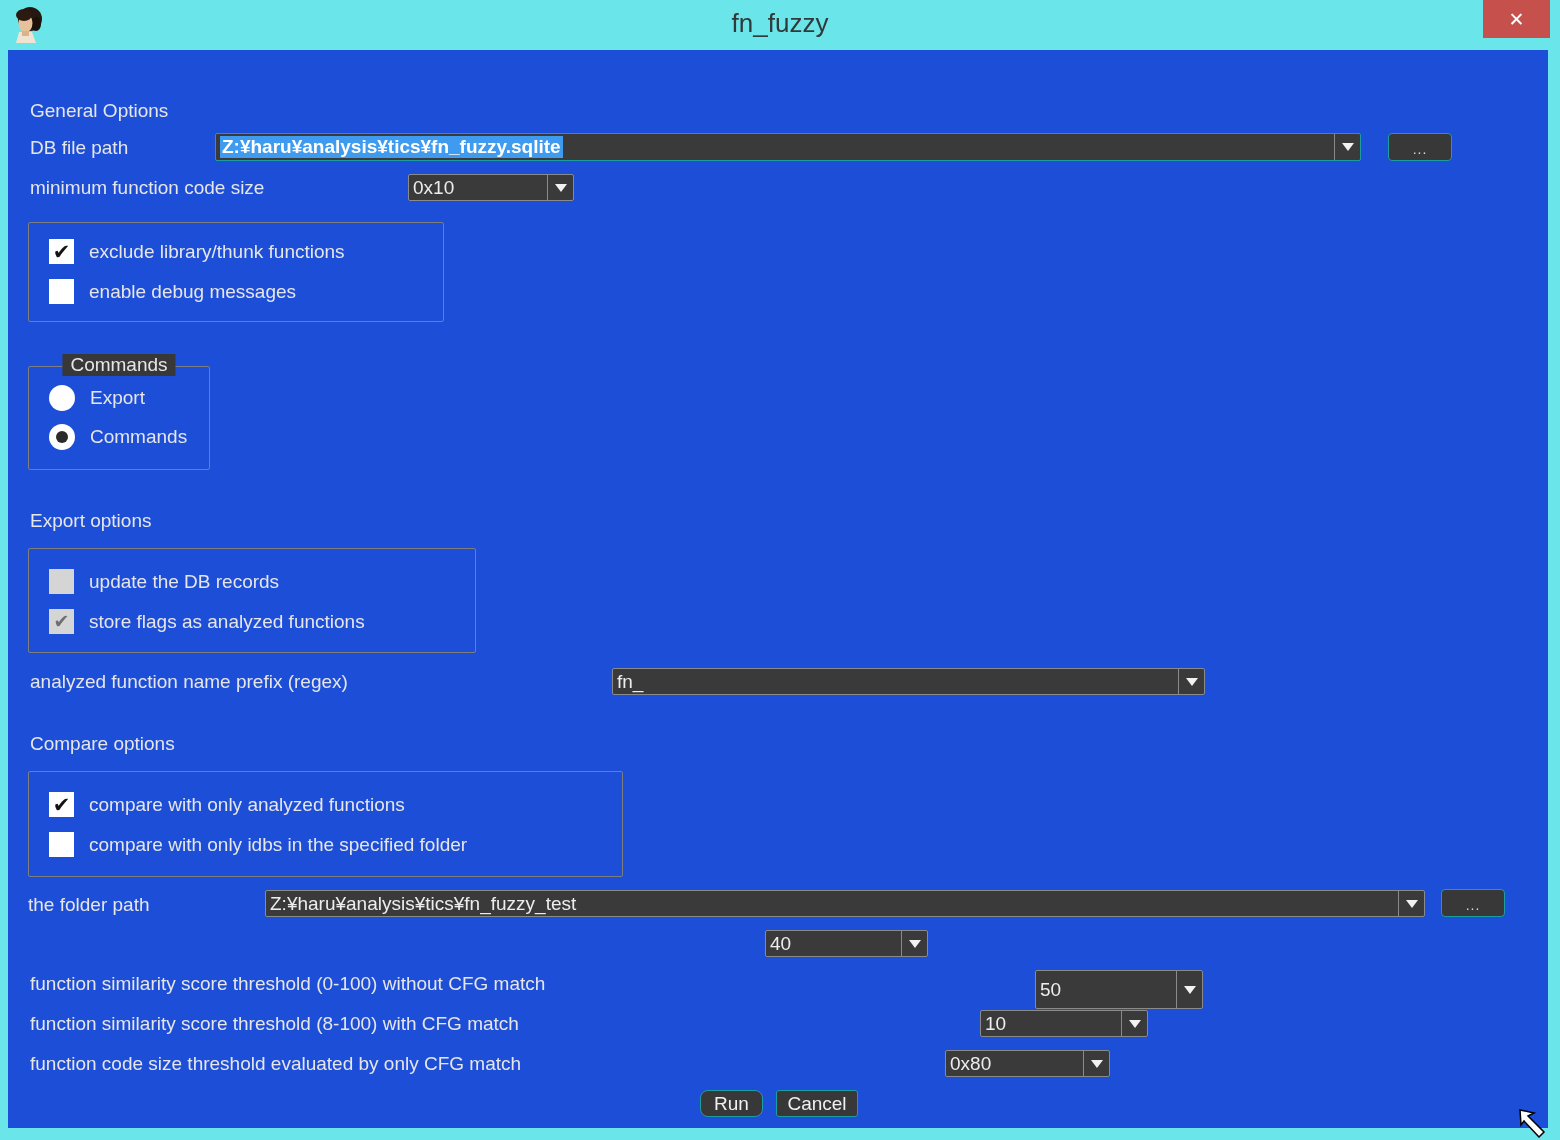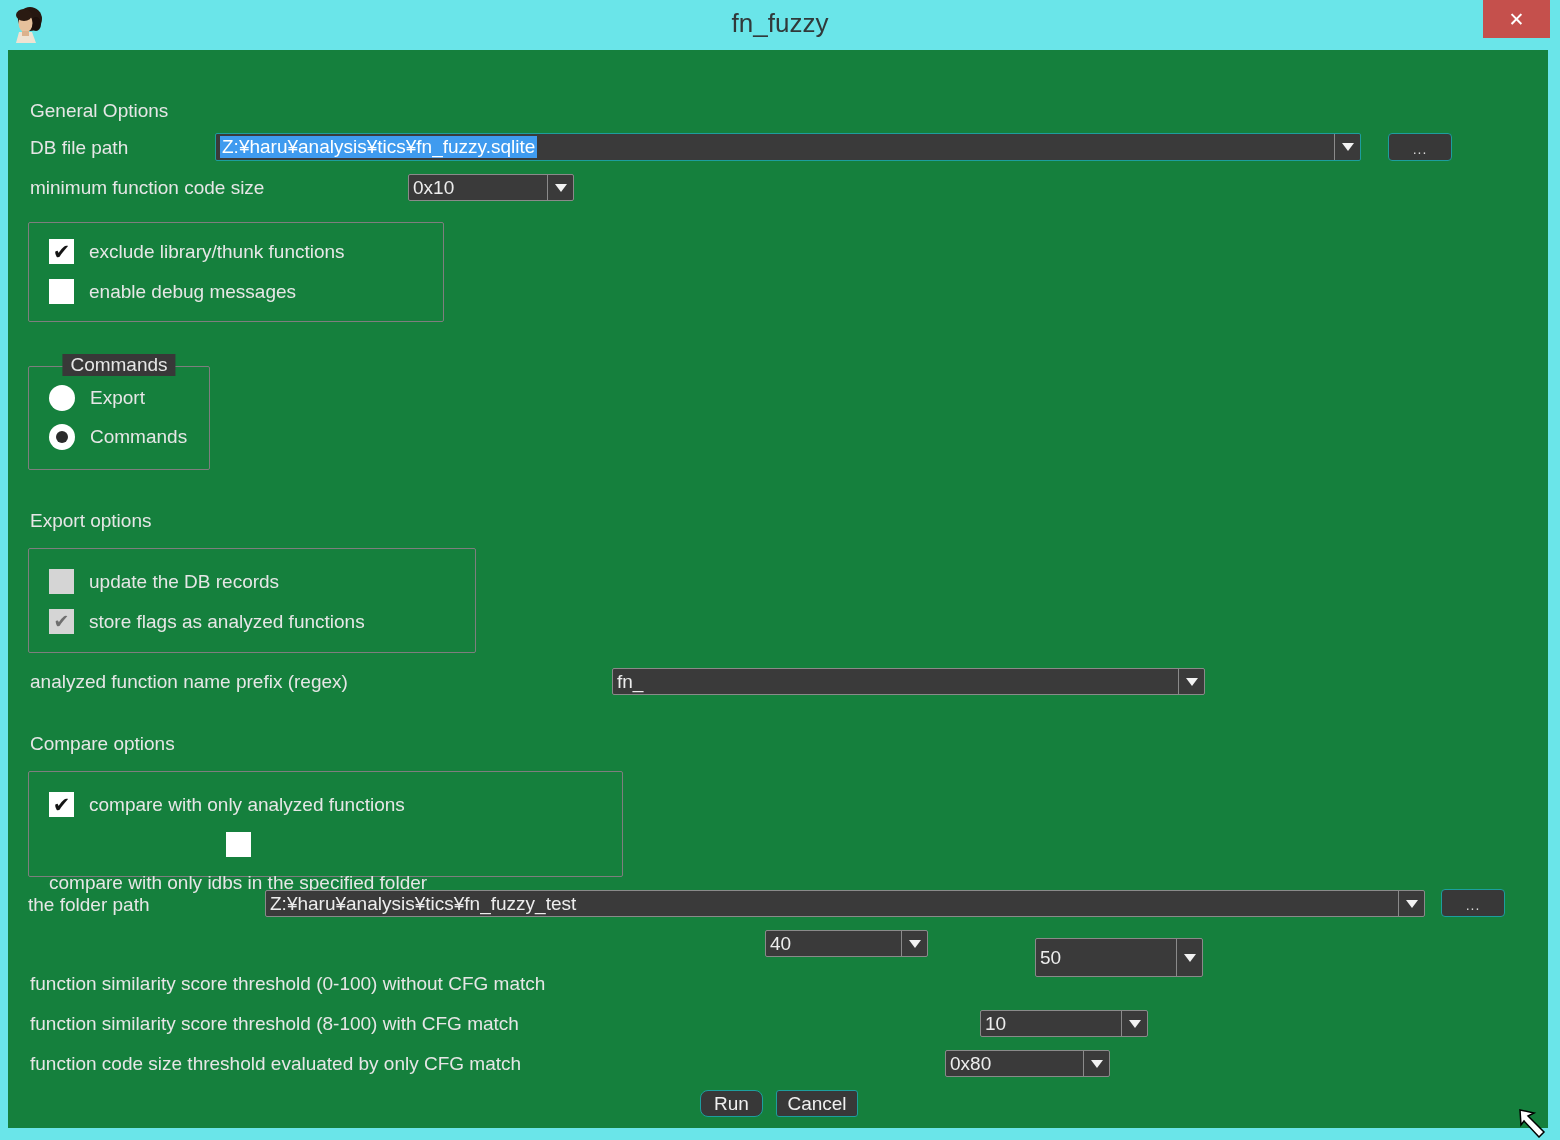--- a/index.html
+++ b/index.html
@@ -3,30 +3,30 @@
 <meta charset="utf-8">
 <style>
   html,body{margin:0;padding:0;}
   body{font-family:"Liberation Sans","DejaVu Sans",sans-serif;}
   #window{position:relative;width:1560px;height:1140px;background:#6ae5e9;overflow:hidden;}
   #titlebar{position:absolute;left:0;top:0;width:1560px;height:50px;}
   #title{position:absolute;left:0;top:8px;width:100%;text-align:center;font-size:26px;color:#31393a;}
   #close-btn{position:absolute;left:1483px;top:0;width:67px;height:38px;background:#c5504c;color:#ffffff;
     display:flex;align-items:center;justify-content:center;font-size:19px;font-weight:bold;cursor:default;}
   #app-icon{position:absolute;left:12px;top:6px;width:32px;height:38px;}
-  #body{position:absolute;left:8px;top:50px;width:1540px;height:1078px;background:#15803d;}
+  #body{position:absolute;left:8px;top:50px;width:1540px;height:1078px;background:#1d4ed8;}
   .heading,.label{position:absolute;color:#e6e6e6;font-size:19px;white-space:nowrap;line-height:22px;}
   .combo{position:absolute;background:#3a3a3a;border:1px solid #8a8a8a;border-radius:2px;color:#ededed;
     font-size:19px;display:flex;align-items:stretch;box-sizing:border-box;}
   .combo.focused{border-color:#1d9e9e;}
   .combo .val{flex:1;padding:1px 4px;white-space:nowrap;overflow:hidden;display:flex;align-items:center;}
   .combo .arrow{width:25px;border-left:1px solid #8a8a8a;display:flex;align-items:center;justify-content:center;}
   .combo .arrow i{width:0;height:0;border-left:6px solid transparent;border-right:6px solid transparent;
     border-top:8px solid #f2f2f2;display:block;}
-  .sel{background:#3f9bef;color:#ffffff;padding:0 2px;}
+  .sel{background:#3f9bef;color:#ffffff;padding:0 2px;font-weight:bold;}
   .browse{position:absolute;background:#383838;border:1px solid #1d9e9e;border-radius:4px;color:#d8d8d8;
     font-size:14px;letter-spacing:1px;display:flex;align-items:flex-end;justify-content:center;
     box-sizing:border-box;padding-bottom:3px;cursor:default;}
   .groupbox{position:absolute;border:1px solid #7e7e7e;border-radius:2px;box-sizing:border-box;}
   .legend{position:absolute;top:-13px;left:50%;transform:translateX(-50%);background:#383838;
     padding:0 8px;font-size:19px;color:#e6e6e6;white-space:nowrap;}
   .flagrow{position:absolute;display:flex;align-items:center;gap:15px;}
   .checkbox{width:25px;height:25px;background:#ffffff;display:flex;align-items:center;justify-content:center;
     font-size:21px;font-weight:bold;color:#141414;flex:0 0 auto;}
   .checkbox.disabled{background:#d5d5d5;color:#6f6f6f;font-size:19px;}
@@ -127,21 +127,21 @@
         </div>
     </div>
 
     <div class="heading" style="left:22px;top:683px;">Compare options</div>
 
     <div class="groupbox" style="left:20px;top:721px;width:595px;height:106px;">
       <div class="flagrow" style="left:20px;top:20px;">
         <span class="checkbox">✔</span>
         <span class="label2">compare with only analyzed functions</span>
       </div>
-      <div class="flagrow" style="left:20px;top:60px;flex-direction:column;">
+      <div class="flagrow" style="left:20px;top:60px;">
         <span class="checkbox"></span>
         <span class="label2">compare with only idbs in the specified folder</span>
       </div>
     </div>
 
     <div class="label" style="left:20px;top:844px;">the folder path</div>
     <div class="combo" style="left:257px;top:840px;width:1160px;height:27px;">
       <div class="val">Z:¥haru¥analysis¥tics¥fn_fuzzy_test</div>
       <div class="arrow">
           <i></i>
@@ -152,21 +152,21 @@
     </div>
 
     <div class="combo" style="left:757px;top:880px;width:163px;height:27px;">
       <div class="val">40</div>
       <div class="arrow">
           <i></i>
         </div>
     </div>
 
     <div class="label" style="left:22px;top:923px;">function similarity score threshold (0-100) without CFG match</div>
-    <div class="combo" style="left:1027px;top:888px;width:168px;height:39px;">
+    <div class="combo" style="left:1027px;top:920px;width:168px;height:39px;">
       <div class="val">50</div>
       <div class="arrow">
           <i></i>
         </div>
     </div>
 
     <div class="label" style="left:22px;top:963px;">function similarity score threshold (8-100) with CFG match</div>
     <div class="combo" style="left:972px;top:960px;width:168px;height:27px;">
       <div class="val">10</div>
       <div class="arrow">

